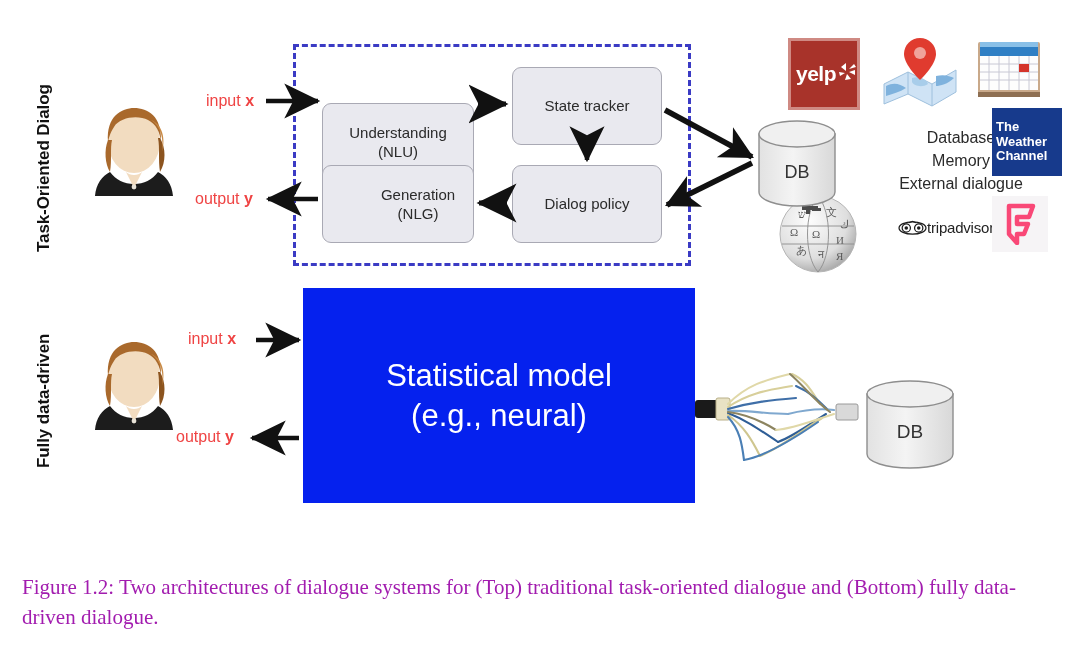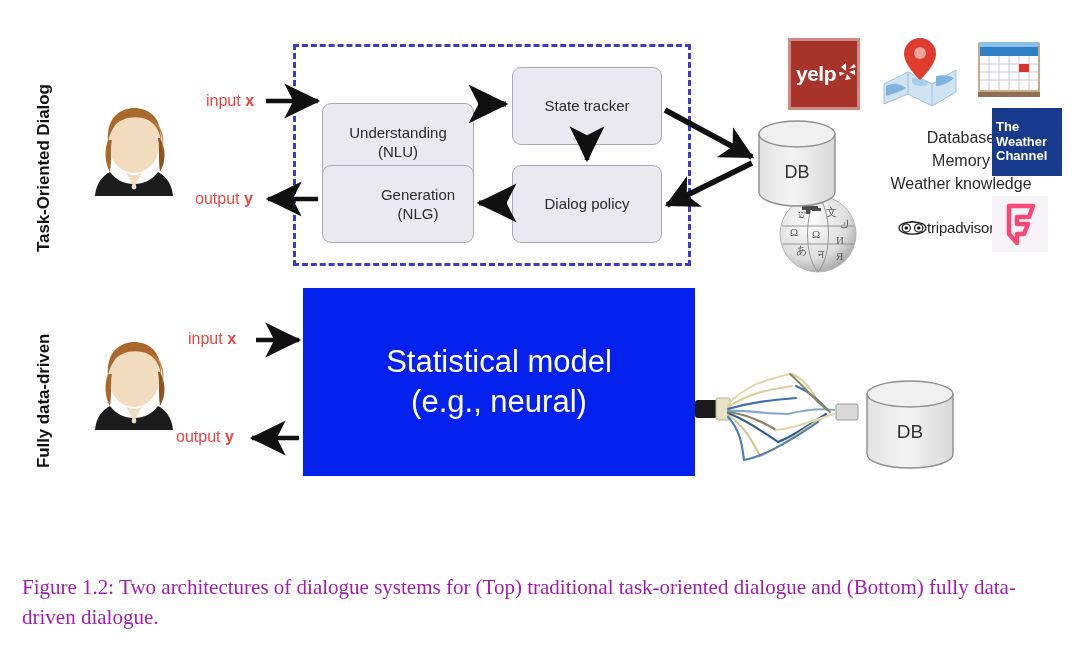--- a/index.html
+++ b/index.html
@@ -95,21 +95,21 @@
   #box-state  { left: 512px; top: 67px;  width: 150px; height: 78px; }
   #box-nlg    { left: 322px; top: 165px; width: 152px; height: 78px; padding-left: 40px; }
   #box-policy { left: 512px; top: 165px; width: 150px; height: 78px; }
 
   
   #blue-box {
     position: absolute;
     left: 303px;
     top: 288px;
     width: 392px;
-    height: 188px;
+    height: 215px;
     background: #0521EE;
     display: flex;
     align-items: center;
     justify-content: center;
     flex-direction: column;
     color: #ffffff;
     font-family: "Liberation Sans", sans-serif;
     font-size: 31px;
     line-height: 1.28;
     text-align: center;
@@ -289,21 +289,21 @@
   </div>
 
   <div id="blue-box" style="background: rgb(5, 33, 238);">
     <span>Statistical model</span>
     <span>(e.g., neural)</span>
   </div>
 
   <div id="kb-text">
     <div>Database</div>
     <div>Memory</div>
-    <div>Weather knowledge</div>
+    <div>External dialogue</div>
   </div>
 
   <div class="logo" id="logo-yelp" style="background: rgb(168, 51, 42);">
     <span class="yelp-word">yelp</span>
     <svg width="20" height="22" viewBox="0 0 20 22" style="margin-left:1px;margin-top:-4px;">
       <g fill="#ffffff">
         <path d="M9 2 L9 10 L4 6 Z"></path>
         <path d="M2 11 L8 12 L3 15 Z"></path>
         <path d="M10 13 L14 18 L8 19 Z"></path>
         <path d="M12 11 L18 9 L18 14 Z"></path>

